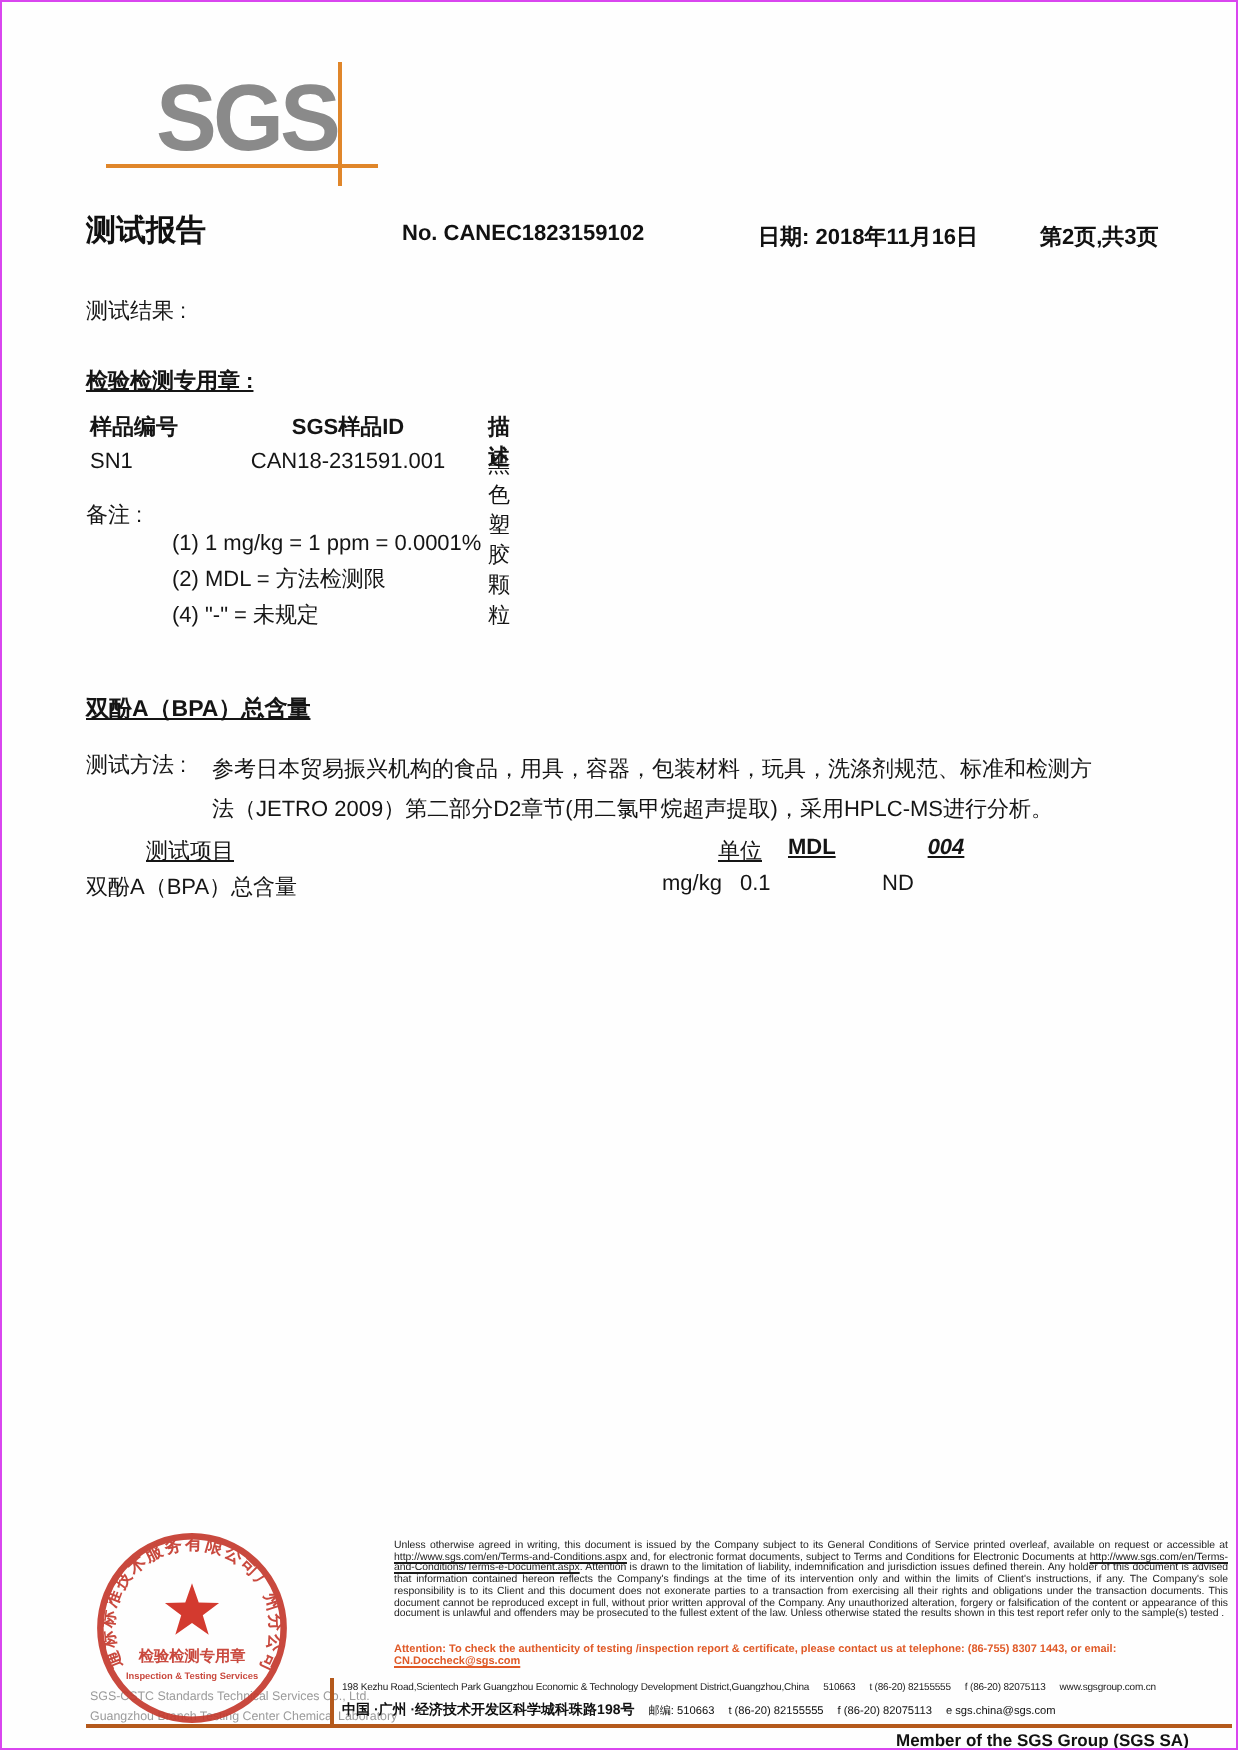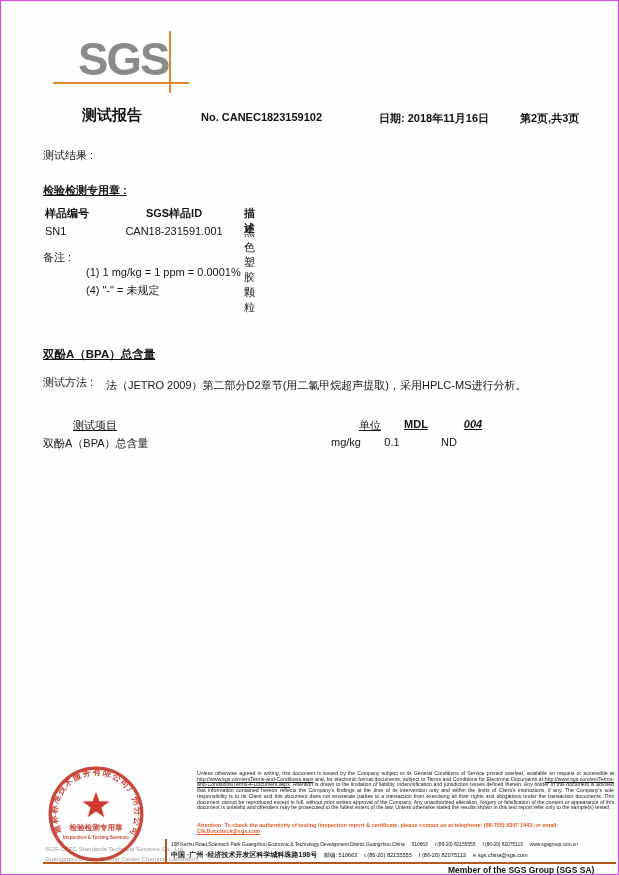--- a/index.html
+++ b/index.html
@@ -19,21 +19,21 @@
   .logo-text {
     left: 77px; top: 34px;
     font-size: 47px; font-weight: 700; color: #8a8a8a;
     letter-spacing: -2px; transform: scaleX(0.97); transform-origin: left top;
     line-height: 1;
   }
   .logo-hline { left: 52px; top: 81px; width: 136px; height: 2px; background: #e0862a; }
   .logo-vline { left: 168px; top: 30px; width: 2px; height: 62px; background: #e0862a; }
 
   
-  .doc-title { left: 42px; top: 105px; font-size: 15px; font-weight: 700; color: #111; margin-left: 39px; }
+  .doc-title { left: 42px; top: 105px; font-size: 15px; font-weight: 700; color: #111; }
   .hdr { font-size: 11px; font-weight: 700; color: #111; }
   .report-no { left: 200px; top: 110px; }
   .report-date { left: 378px; top: 110px; }
   .page-info { left: 519px; top: 110px; }
 
   .body-txt { font-size: 11px; color: #151515; }
   .bold { font-weight: 700; }
   .underline { text-decoration: underline; }
 
   .results-label { left: 42px; top: 147px; }
@@ -52,21 +52,21 @@
   .bpa-heading { left: 42px; top: 346px; font-size: 11.5px; }
   .method-label { left: 42px; top: 374px; }
   .method-text { left: 105px; top: 374px; width: 480px; line-height: 20px; }
 
   .t-row { left: 0; width: 619px; height: 14px; }
   .t-hdr-row { top: 417px; margin-left: 24px; }
   .t-val-row { top: 435px; }
   .t-item-h { position: absolute; left: 48px; }
   .t-item { position: absolute; left: 42px; }
   .t-unit { position: absolute; left: 323px; width: 44px; text-align: center; }
-  .t-mdl  { position: absolute; left: 369px; width: 44px; text-align: center; }
+  .t-mdl  { position: absolute; left: 369px; width: 44px; }
   .t-001  { position: absolute; left: 426px; width: 44px; text-align: center; }
   .italic { font-style: italic; }
 
   
   .legal {
     left: 196px; top: 770px; width: 417px;
     font-size: 5.2px; line-height: 5.7px; text-align: justify; color: #1c1c1c;
     font-weight: 500;
   }
   .legal .lnk { text-decoration: underline; }
@@ -113,26 +113,28 @@
   </div>
   <div class="abs body-txt s-val-row">
     <span class="s-col1">SN1</span>
     <span class="s-col2">CAN18-231591.001</span>
     <span class="s-col3">黑色塑胶颗粒</span>
   </div>
 
   <div class="abs body-txt notes-heading">备注 :</div>
   <div class="abs body-txt notes-list">
     <div>(1) 1 mg/kg = 1 ppm = 0.0001%</div>
+    <div>(2) MDL = 方法检测限</div>
     <div>(4) "-" = 未规定</div>
   </div>
 
   <div class="abs body-txt bold underline bpa-heading">双酚A（BPA）总含量</div>
   <div class="abs body-txt method-label">测试方法 :</div>
   <div class="abs body-txt method-text">
+    <div>参考日本贸易振兴机构的食品，用具，容器，包装材料，玩具，洗涤剂规范、标准和检测方</div>
     <div>法（JETRO 2009）第二部分D2章节(用二氯甲烷超声提取)，采用HPLC-MS进行分析。</div>
   </div>
 
   <div class="abs body-txt t-row t-hdr-row">
     <span class="t-item-h underline">测试项目</span>
     <span class="t-unit underline">单位</span>
     <span class="t-mdl bold underline">MDL</span>
     <span class="t-001 italic bold underline">004</span>
   </div>
   <div class="abs body-txt t-row t-val-row">

